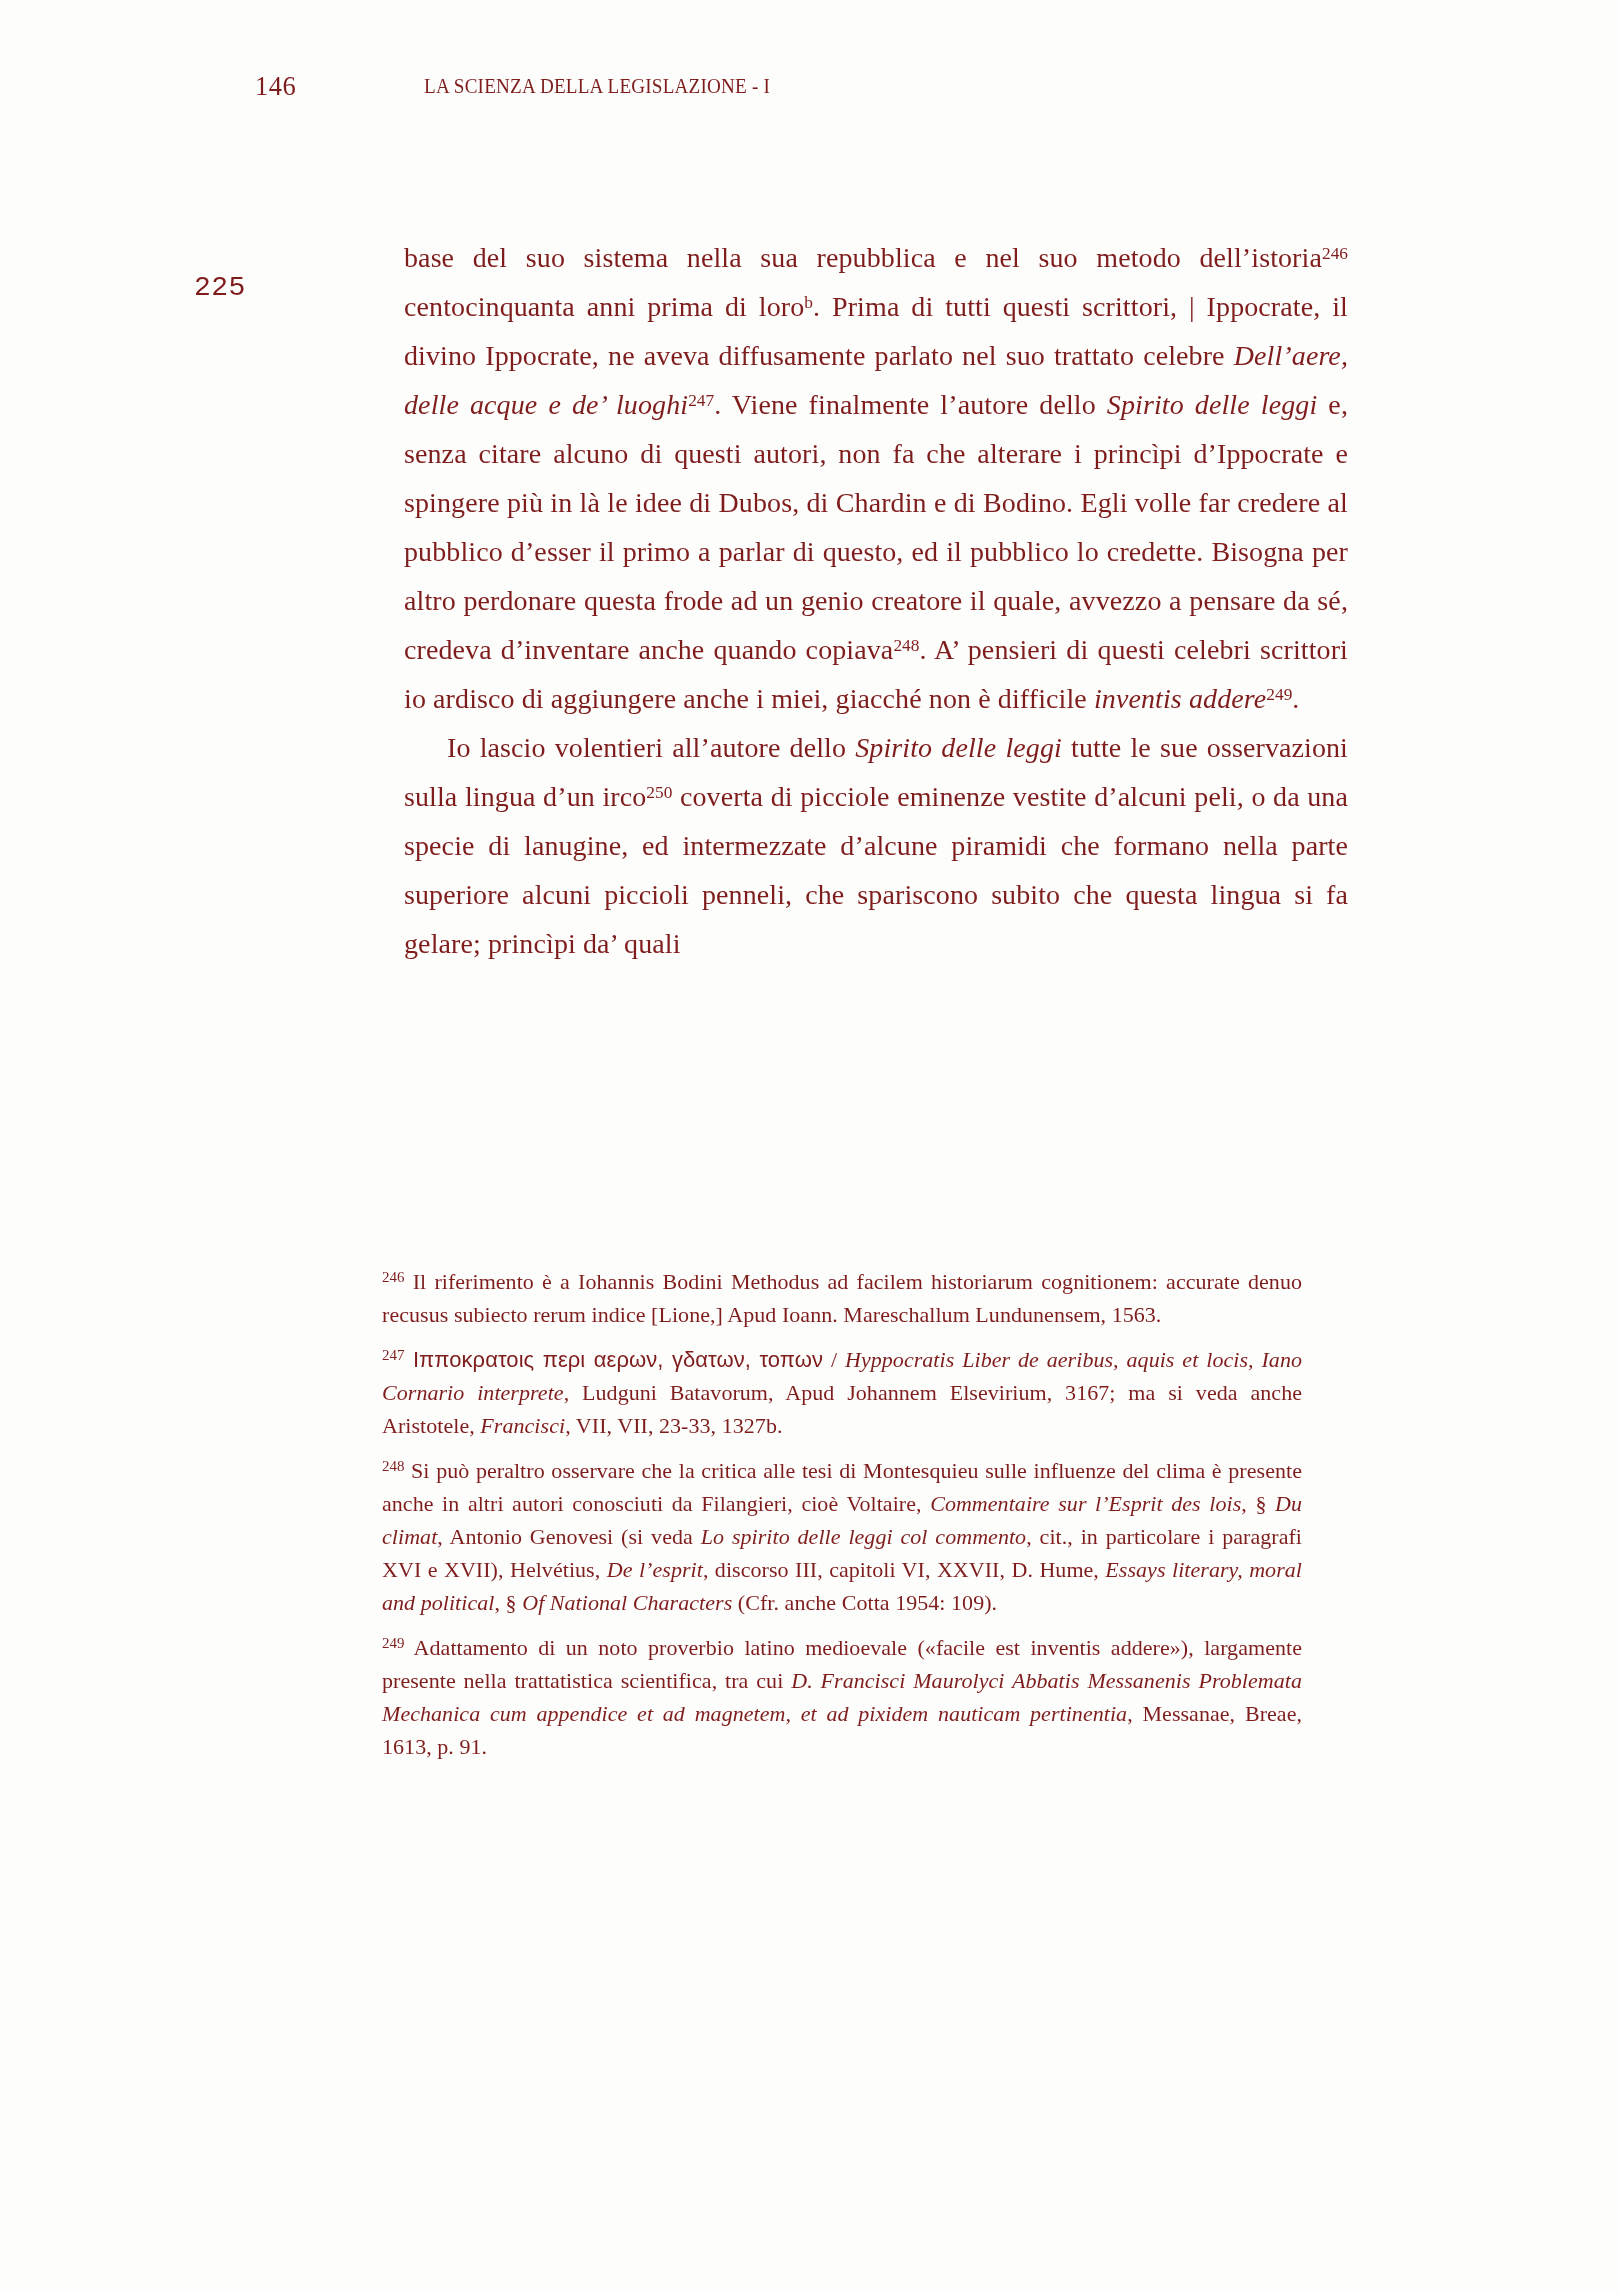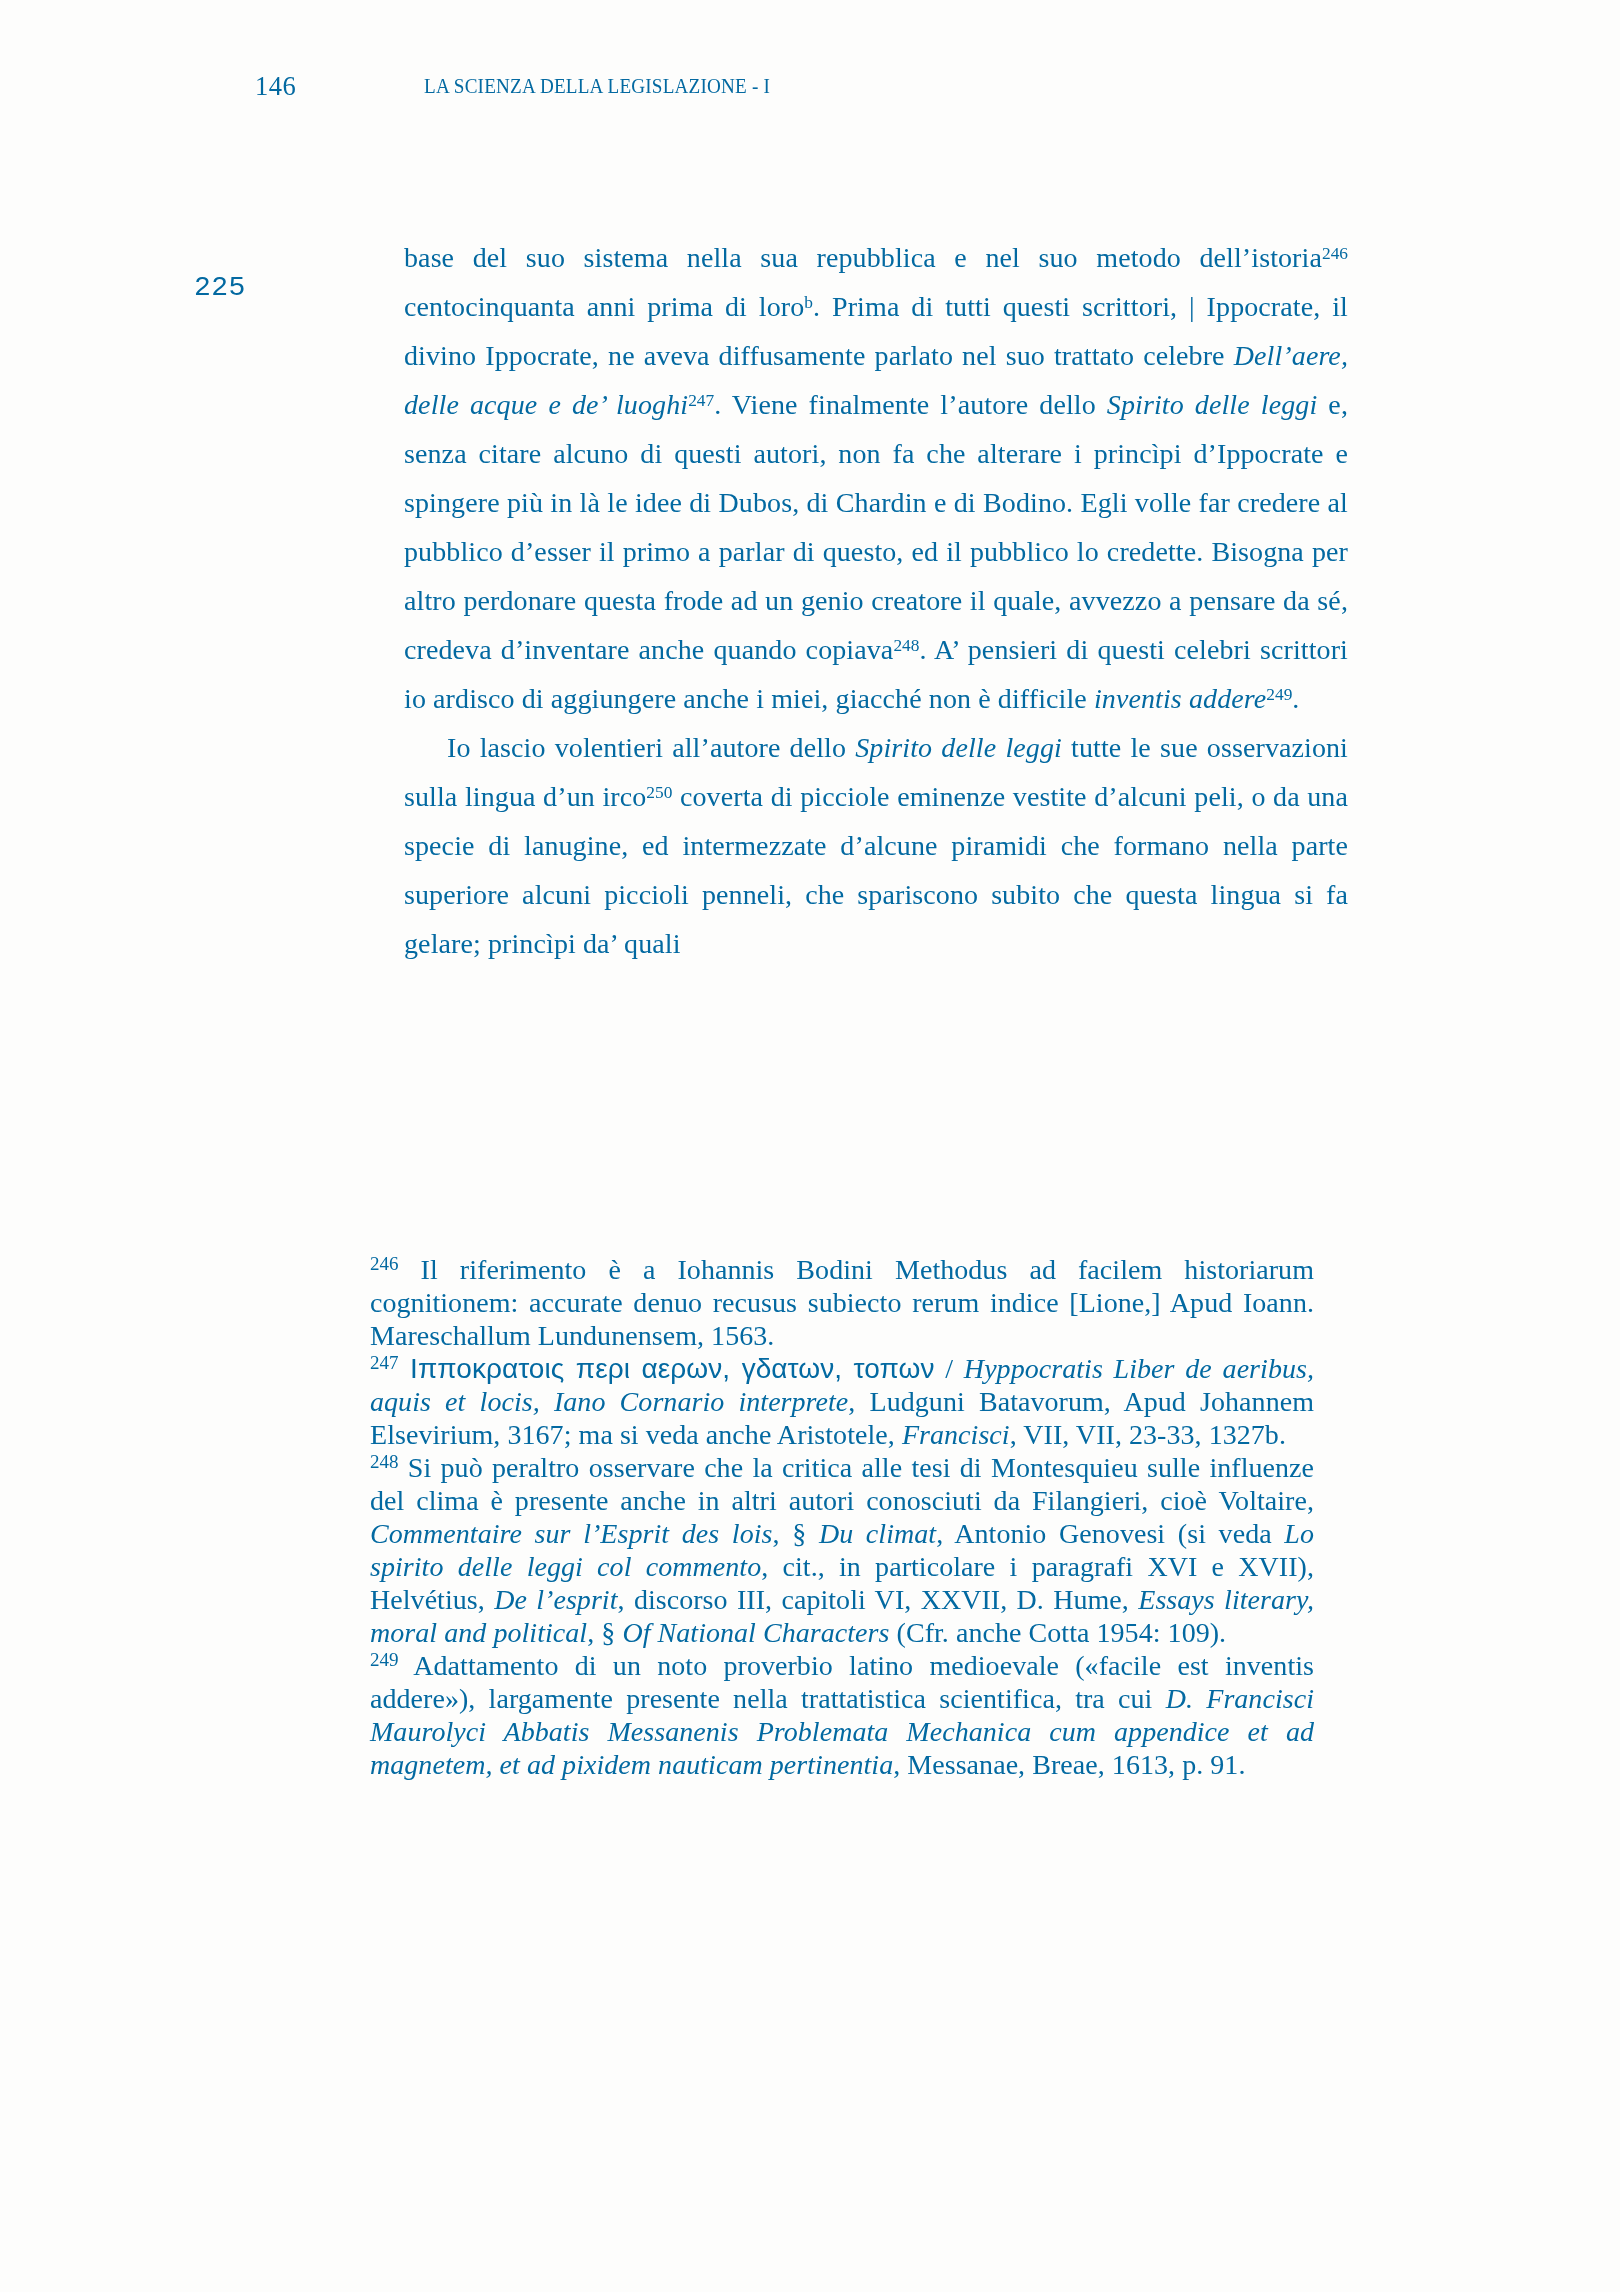--- a/index.html
+++ b/index.html
@@ -7,21 +7,21 @@
     padding: 0;
     background: #ffffff;
   }
 
   .page {
     position: relative;
     width: 1620px;
     height: 2293px;
     background: #fdfdfc;
     font-family: "Liberation Serif", "DejaVu Serif", serif;
-    color: #0369a1;
+    color: #7f1d1d;
     overflow: hidden;
   }
 
   
   .running-head {
     position: absolute;
     top: 71px;
     left: 255px;
     width: 1108px;
     height: 33px;
@@ -103,22 +103,22 @@
   }
 
   
   .footnotes {
     position: absolute;
     left: 370px;
     top: 1253px;
     width: 944px;
   }
   .fn {
-    margin: 0;
-    font-size: 28px;
+    margin: 12px;
+    font-size: 22px;
     line-height: 33px;
     text-align: justify;
     letter-spacing: 0.05px;
   }
   .fn .marker {
     font-size: 0.68em;
     vertical-align: 0.45em;
     line-height: 0;
     letter-spacing: 0;
   }

